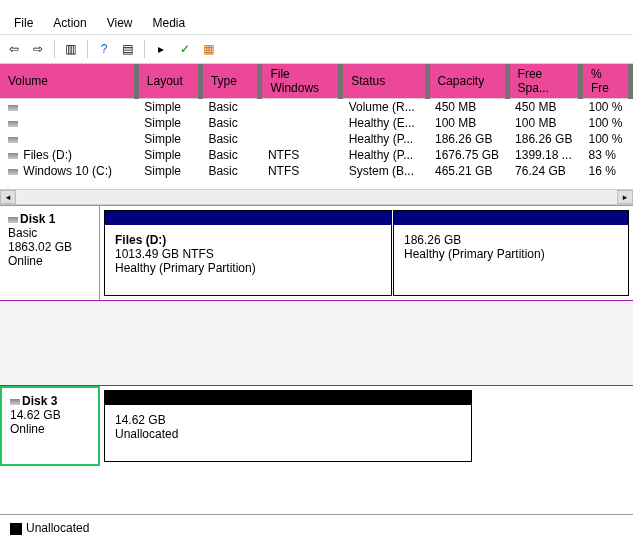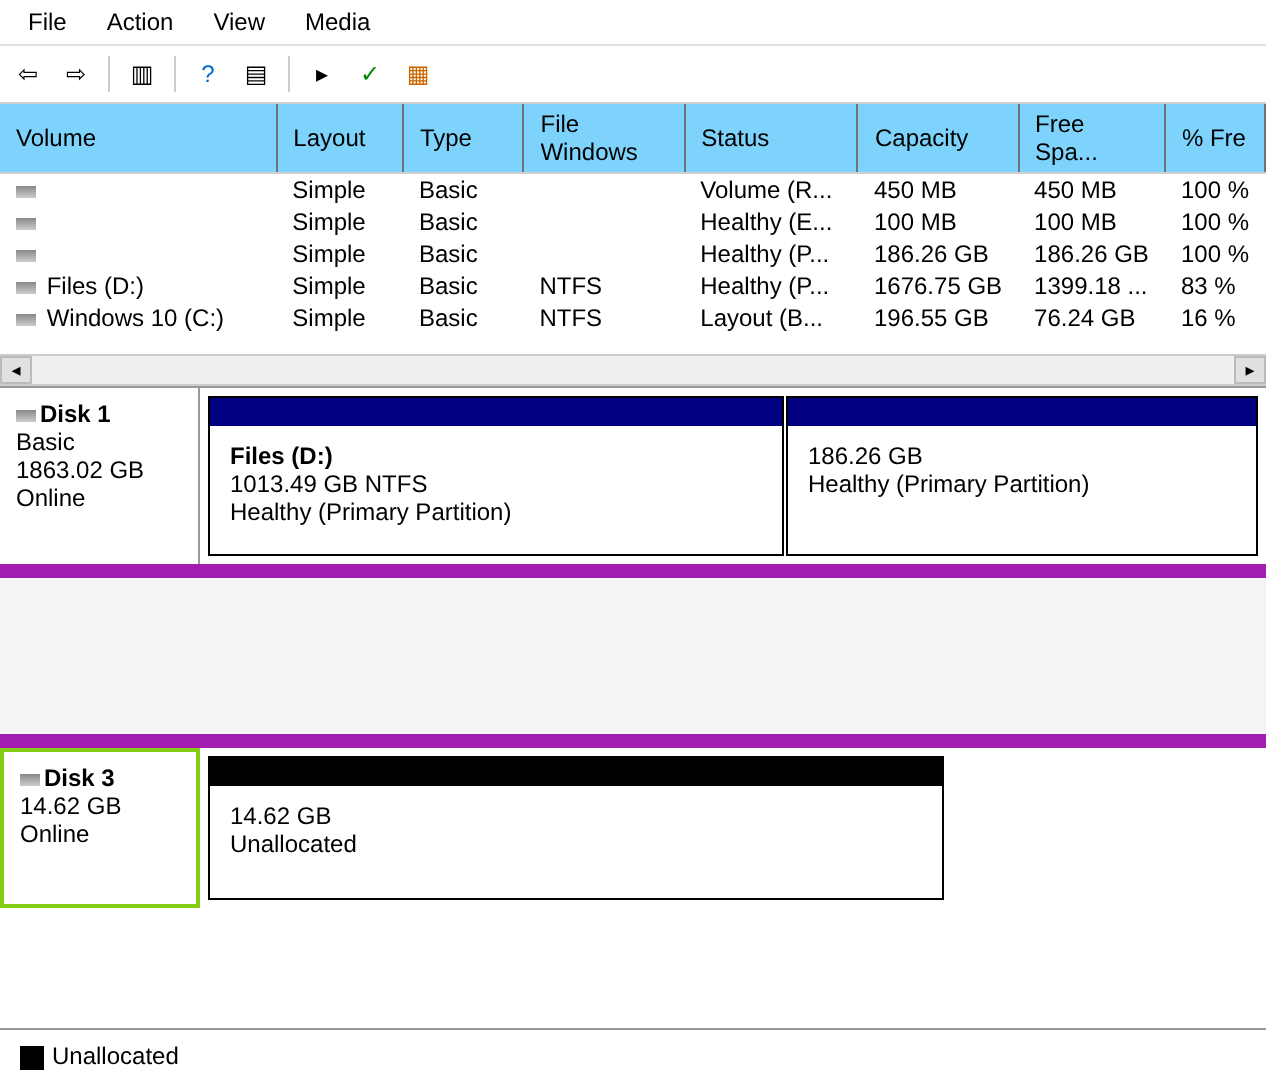--- a/index.html
+++ b/index.html
@@ -1,40 +1,40 @@
 <!DOCTYPE html>
 <html><head>
 <meta charset="utf-8">
 <style>
 * { box-sizing: border-box; margin: 0; padding: 0; }
 body { font-family: "Segoe UI", Tahoma, sans-serif; font-size: 12px; background: #fff; width: 633px; height: 541px; overflow: hidden; position: relative; }
-.menubar { display: flex; padding: 2px 4px; border-bottom: 1px solid #e0e0e0; }
+.menubar { display: flex; padding: 2px 4px; border-bottom: 1px solid #e0e0e0; margin-top: 12px; }
 .menubar span { padding: 2px 10px; cursor: default; }
 .toolbar { display: flex; align-items: center; padding: 4px; gap: 4px; border-bottom: 1px solid #d0d0d0; }
 .toolbar .tb { width: 20px; height: 20px; display: flex; align-items: center; justify-content: center; font-size: 12px; }
 .sep { width: 1px; height: 18px; background: #ccc; margin: 0 2px; }
 .table-area { height: 115px; overflow: hidden; }
 table { width: 100%; border-collapse: collapse; }
-th { text-align: left; font-weight: normal; padding: 3px 8px; border-right: 1px solid #737373; background: #7dd3fc; border-bottom: 1px solid #d0d0d0; position: relative; }
+th { text-align: left; font-weight: normal; padding: 3px 8px; border-right: 5px solid #737373; background: #ec4899; border-bottom: 1px solid #d0d0d0; position: relative; }
 td { padding: 1px 8px; white-space: nowrap; }
 .dicon { display: inline-block; width: 10px; height: 6px; background: linear-gradient(#888,#ccc); margin-right: 2px; vertical-align: middle; }
 .hscroll { height: 16px; border-top: 1px solid #ccc; border-bottom: 1px solid #ccc; background: #f0f0f0; position: relative; margin-top: 10px; }
 .hscroll .btn { width: 16px; height: 14px; position: absolute; top: 0; background: #e0e0e0; border: 1px solid #bbb; font-size: 9px; text-align: center; line-height: 12px; }
 .hscroll .track { position: absolute; left: 17px; right: 17px; top: 1px; bottom: 1px; background: #eee; }
 .disks-area { border-top: 1px solid #999; }
-.disk-row { display: flex; border-bottom: 7px solid #a21caf; min-height: 60px; }
+.disk-row { display: flex; border-bottom: 1px solid #a21caf; min-height: 60px; }
 .disk-label { width: 100px; padding: 6px 8px; border-right: 1px solid #999; }
 .disk-label .dtitle { font-weight: bold; }
 .disk-parts { flex: 1; display: flex; padding: 4px; gap: 1px; }
 .partition { border: 1px solid #000; flex: 1; position: relative; }
 .partition .phead { height: 14px; background: #000080; }
 .partition .phead.black { background: #000; }
 .partition .pbody { padding: 8px 10px; }
 .partition .ptitle { font-weight: bold; }
-.highlighted { border: 2px solid #84cc16; }
+.highlighted { border: 2px solid #22c55e; }
 .legend { position: absolute; bottom: 0; left: 0; right: 0; border-top: 1px solid #999; padding: 6px 10px; display: flex; gap: 18px; background: #fff; }
 .lsq { display: inline-block; width: 12px; height: 12px; vertical-align: middle; margin-right: 4px; }
 .lsq.black { background: #000; }
 .lsq.navy { background: #000080; }
 .arrow { font-family: Arial; }
 </style>
 </head>
 <body>
 
 <div class="menubar">
@@ -111,22 +111,22 @@
           <td>Healthy (P...</td>
           <td>1676.75 GB</td>
           <td>1399.18 ...</td>
           <td>83 %</td>
         </tr>
         <tr>
           <td><span class="dicon"></span> Windows 10 (C:)</td>
           <td>Simple</td>
           <td>Basic</td>
           <td>NTFS</td>
-          <td>Layout (B...</td>
-          <td>196.55 GB</td>
+          <td>System (B...</td>
+          <td>465.21 GB</td>
           <td>76.24 GB</td>
           <td>16 %</td>
         </tr>
       </tbody>
 </table>
 </div>
 
 <div class="hscroll">
   <div class="btn" style="left:0">◂</div>
   <div class="track"></div>

